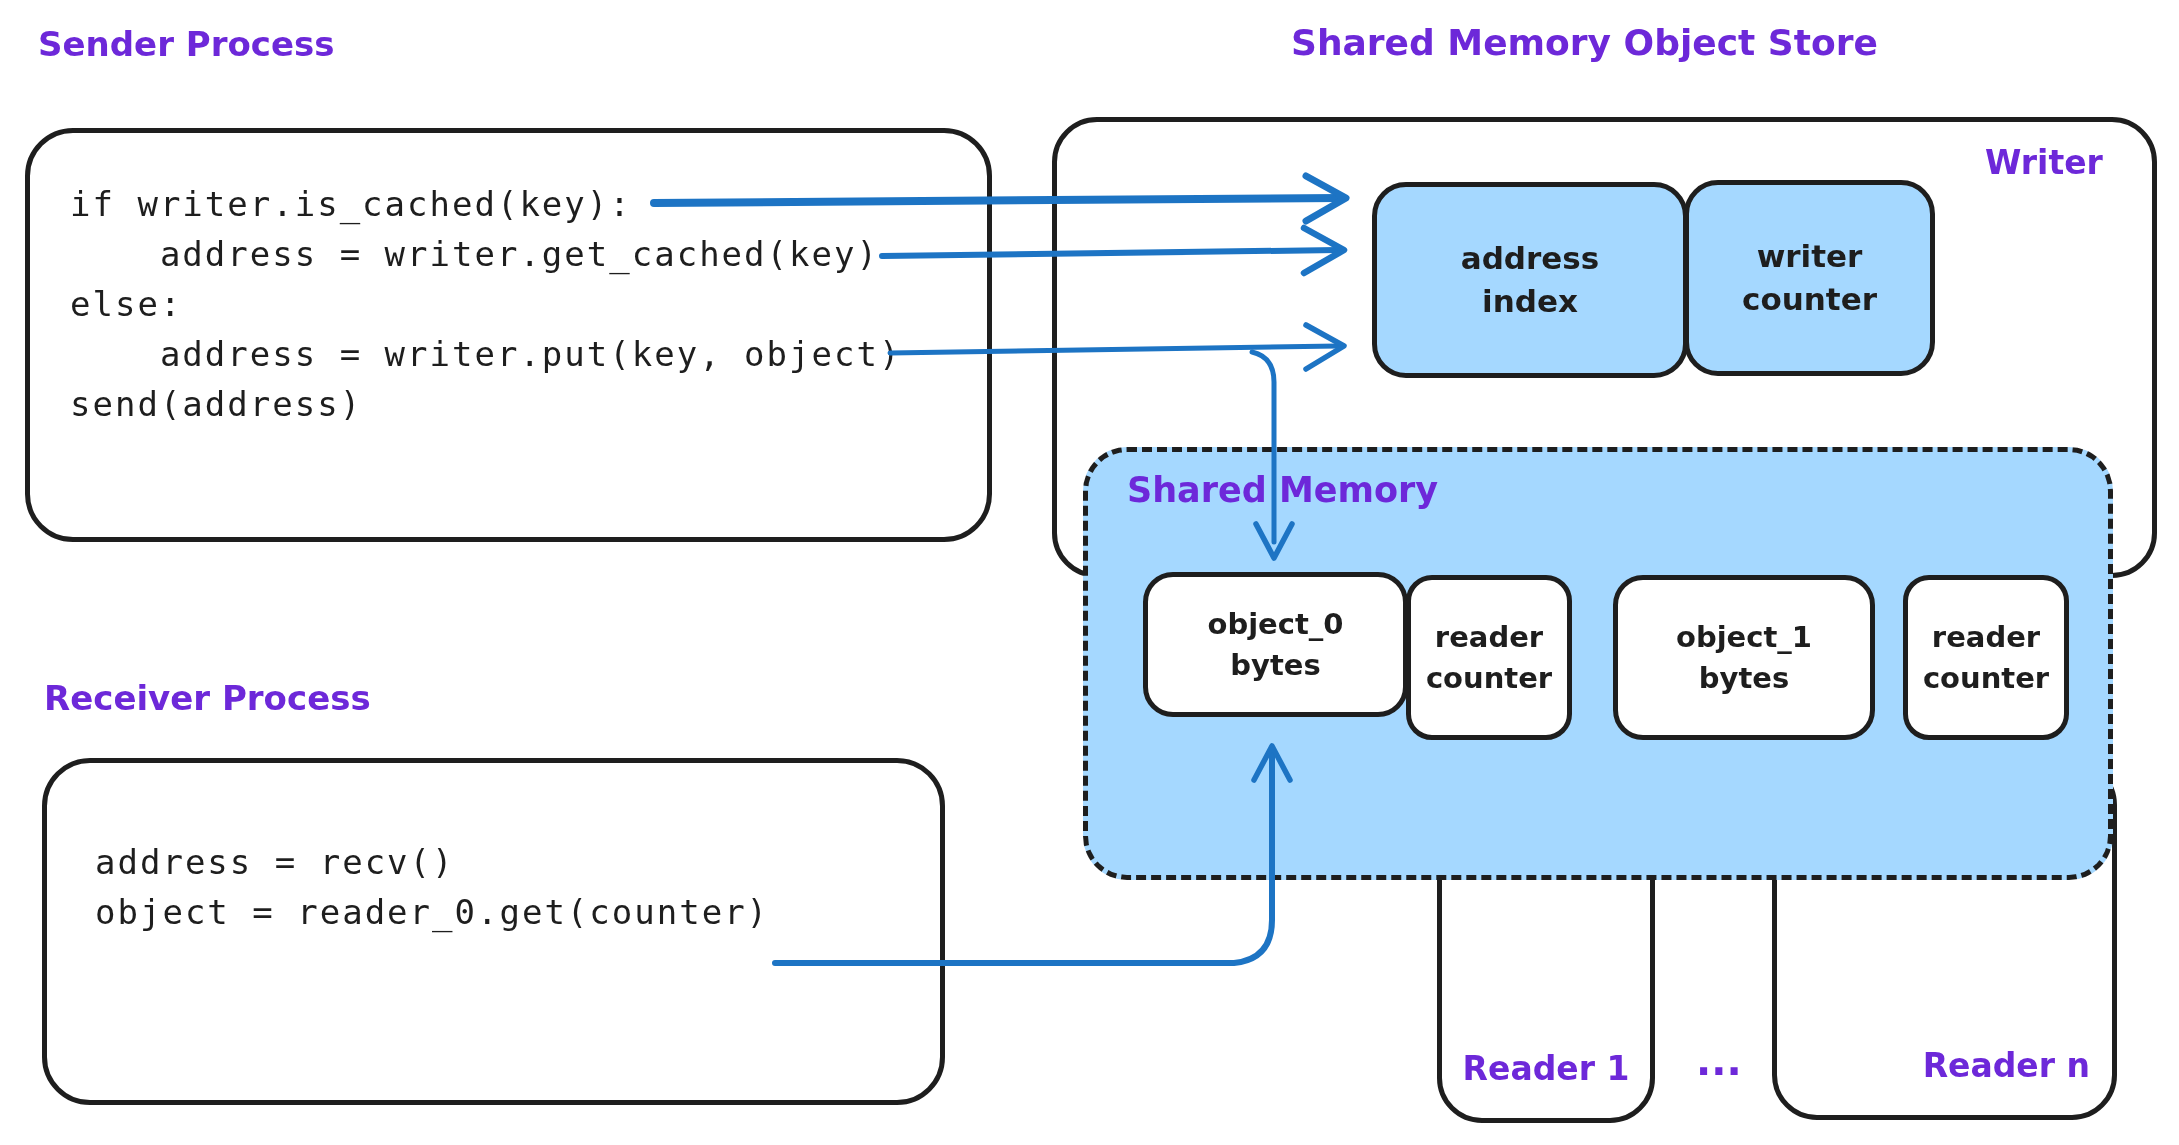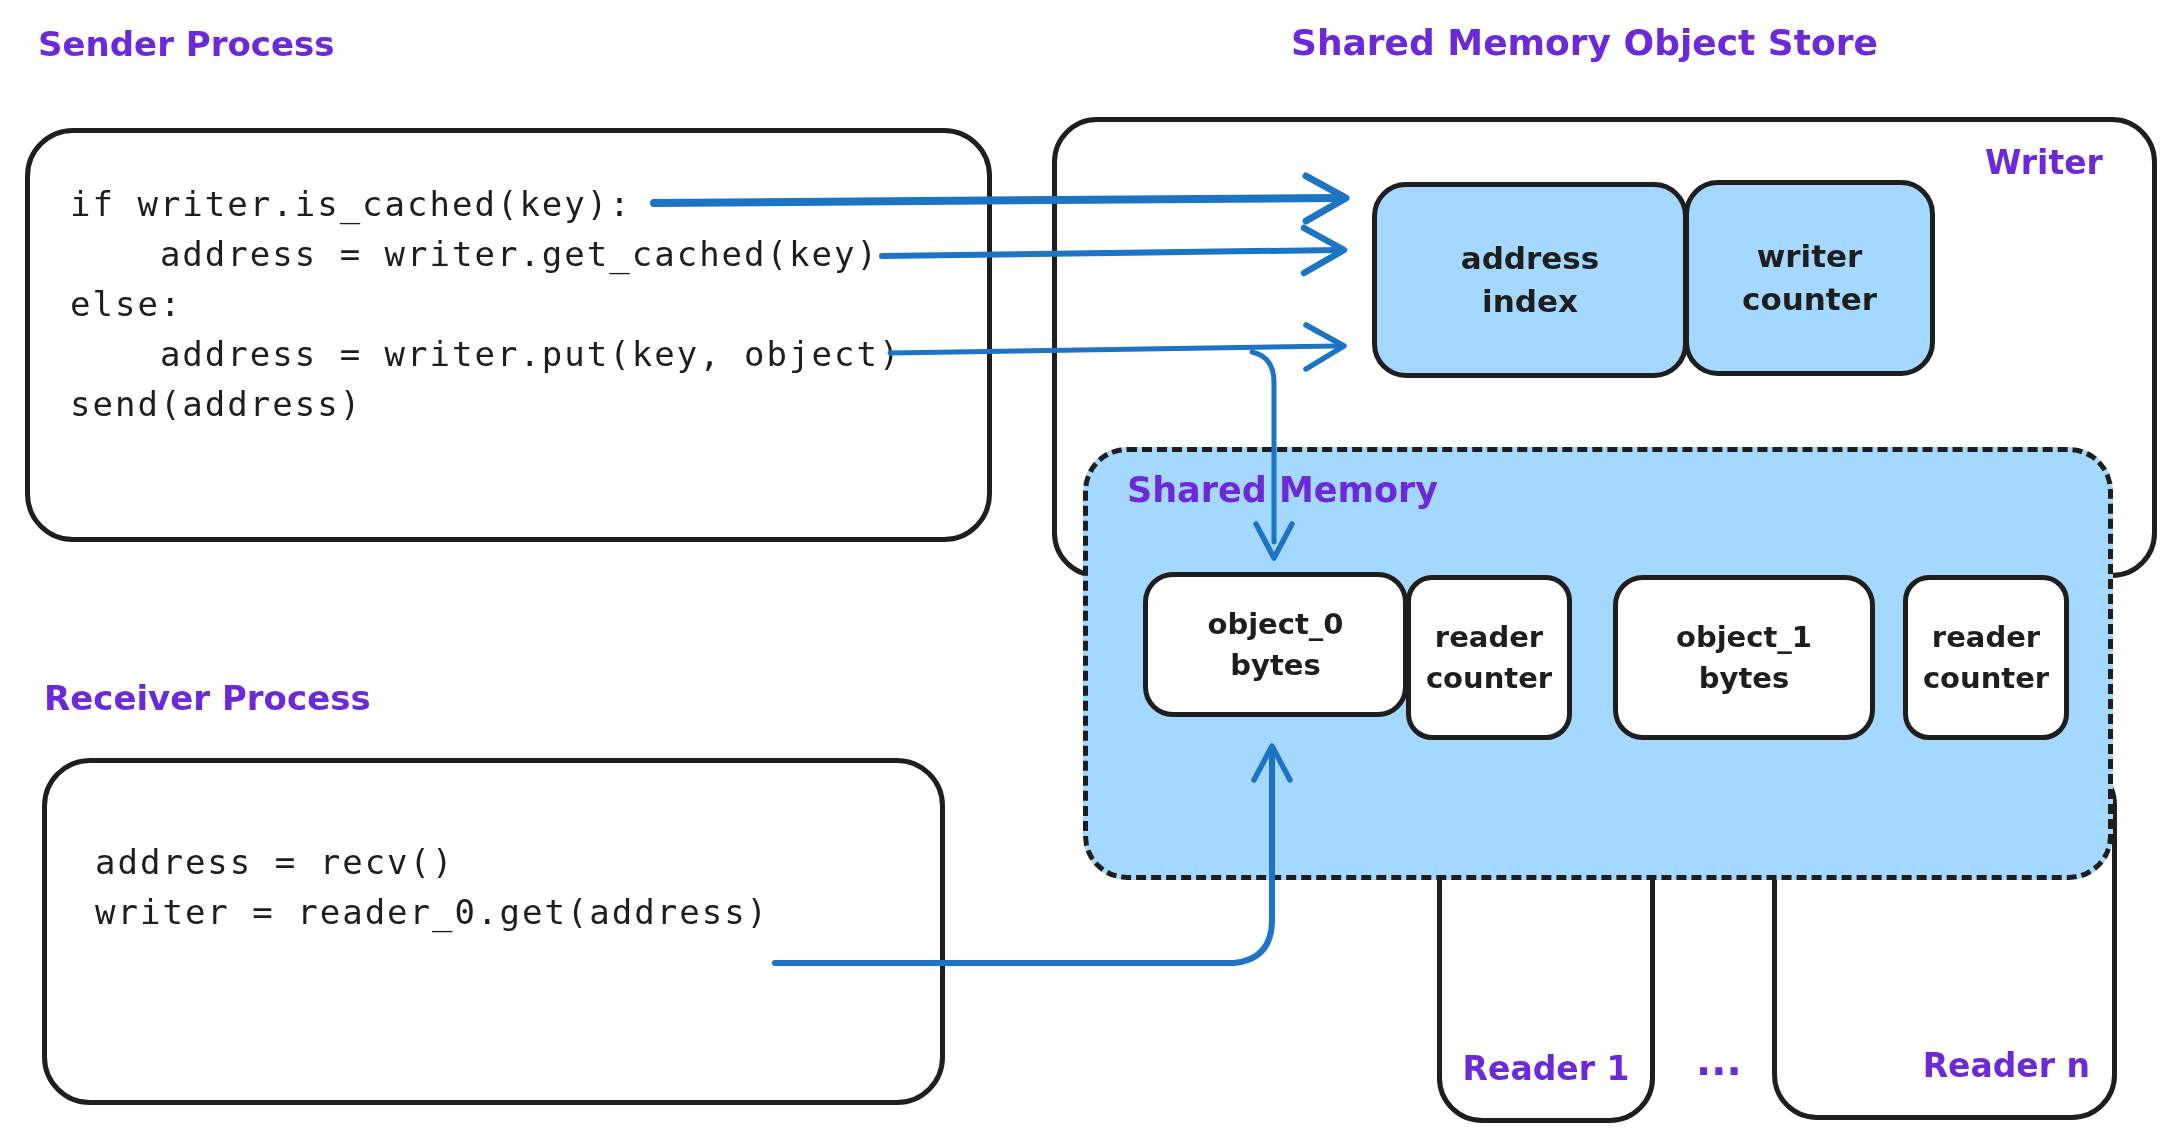--- a/index.html
+++ b/index.html
@@ -78,21 +78,21 @@
       <div class="codeline">send(address)</div>
     </div>
   </div>
 
   <div class="abs handlabel z1" style="left:44px;top:678px;font-size:34px;">Receiver Process</div>
 
   <div class="box z1" style="left:42px;top:758px;width:903px;height:347px;">
     <div style="position:absolute;left:48px;top:74px;">
       <div class="codeline">address = recv()</div>
       <div class="codeline"></div>
-      <div class="codeline">writer = reader_0.get(address)</div>
+      <div class="codeline">object = reader_0.get(counter)</div>
     </div>
   </div>
 
   <div class="abs handlabel z1" style="left:1291px;top:22px;font-size:36px;">Shared Memory Object Store</div>
 
   <div class="box z2" style="left:1052px;top:117px;width:1105px;height:461px;border-radius:45px;"></div>
   <div class="abs handlabel z3" style="left:1985px;top:143px;font-size:33px;">Writer</div>
 
   <div class="bluebox z3 ml" style="left:1372px;top:182px;width:316px;height:196px;font-size:31px;">address
 index</div>

